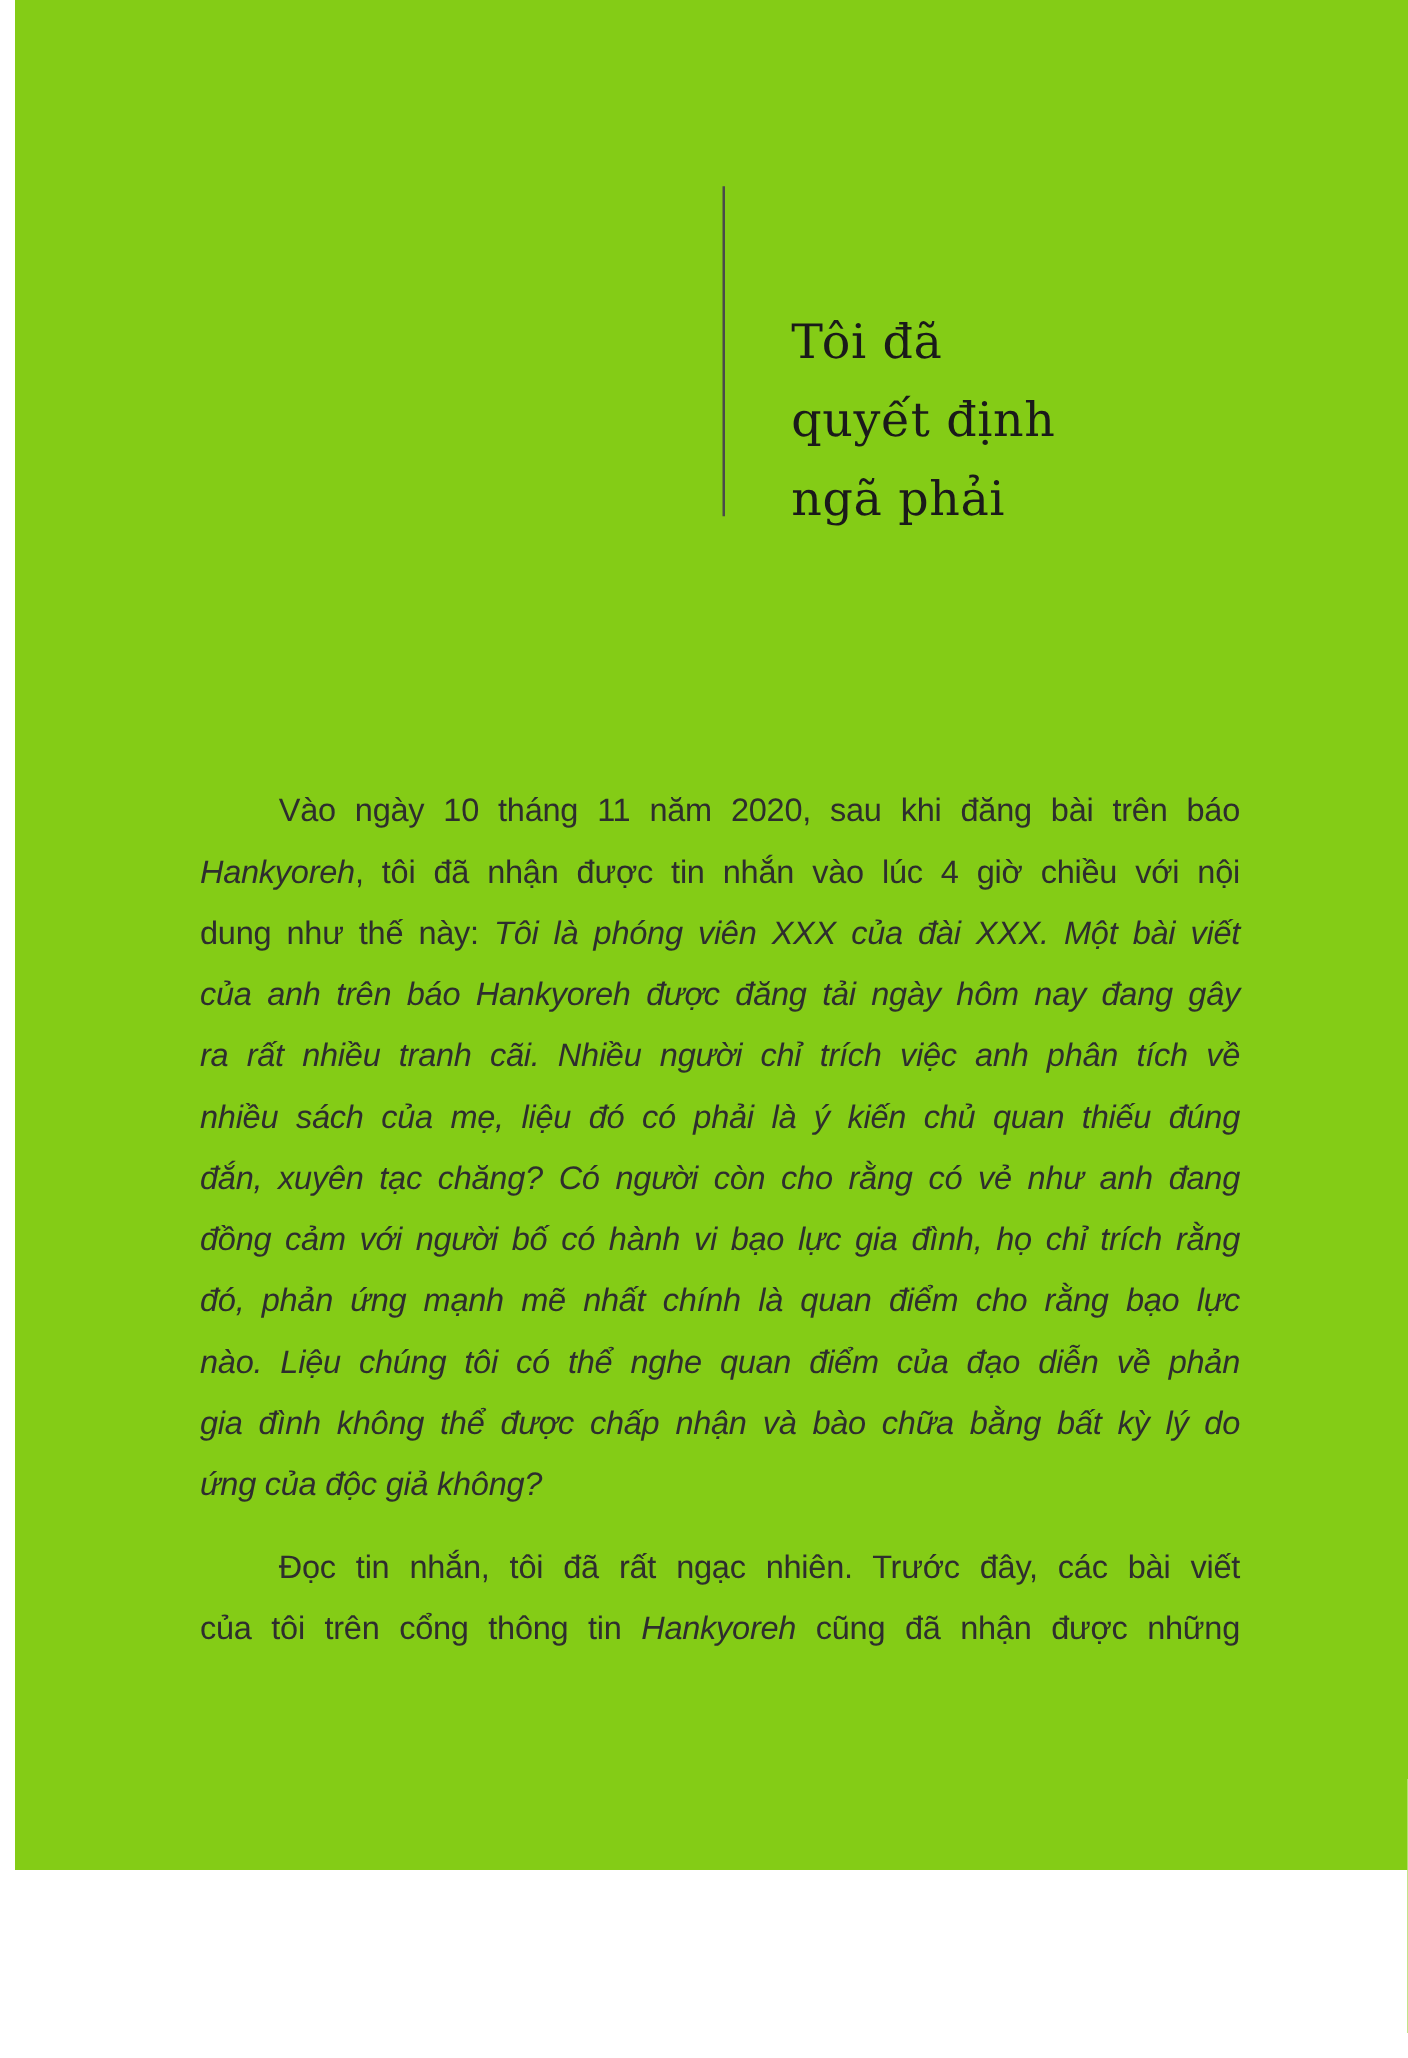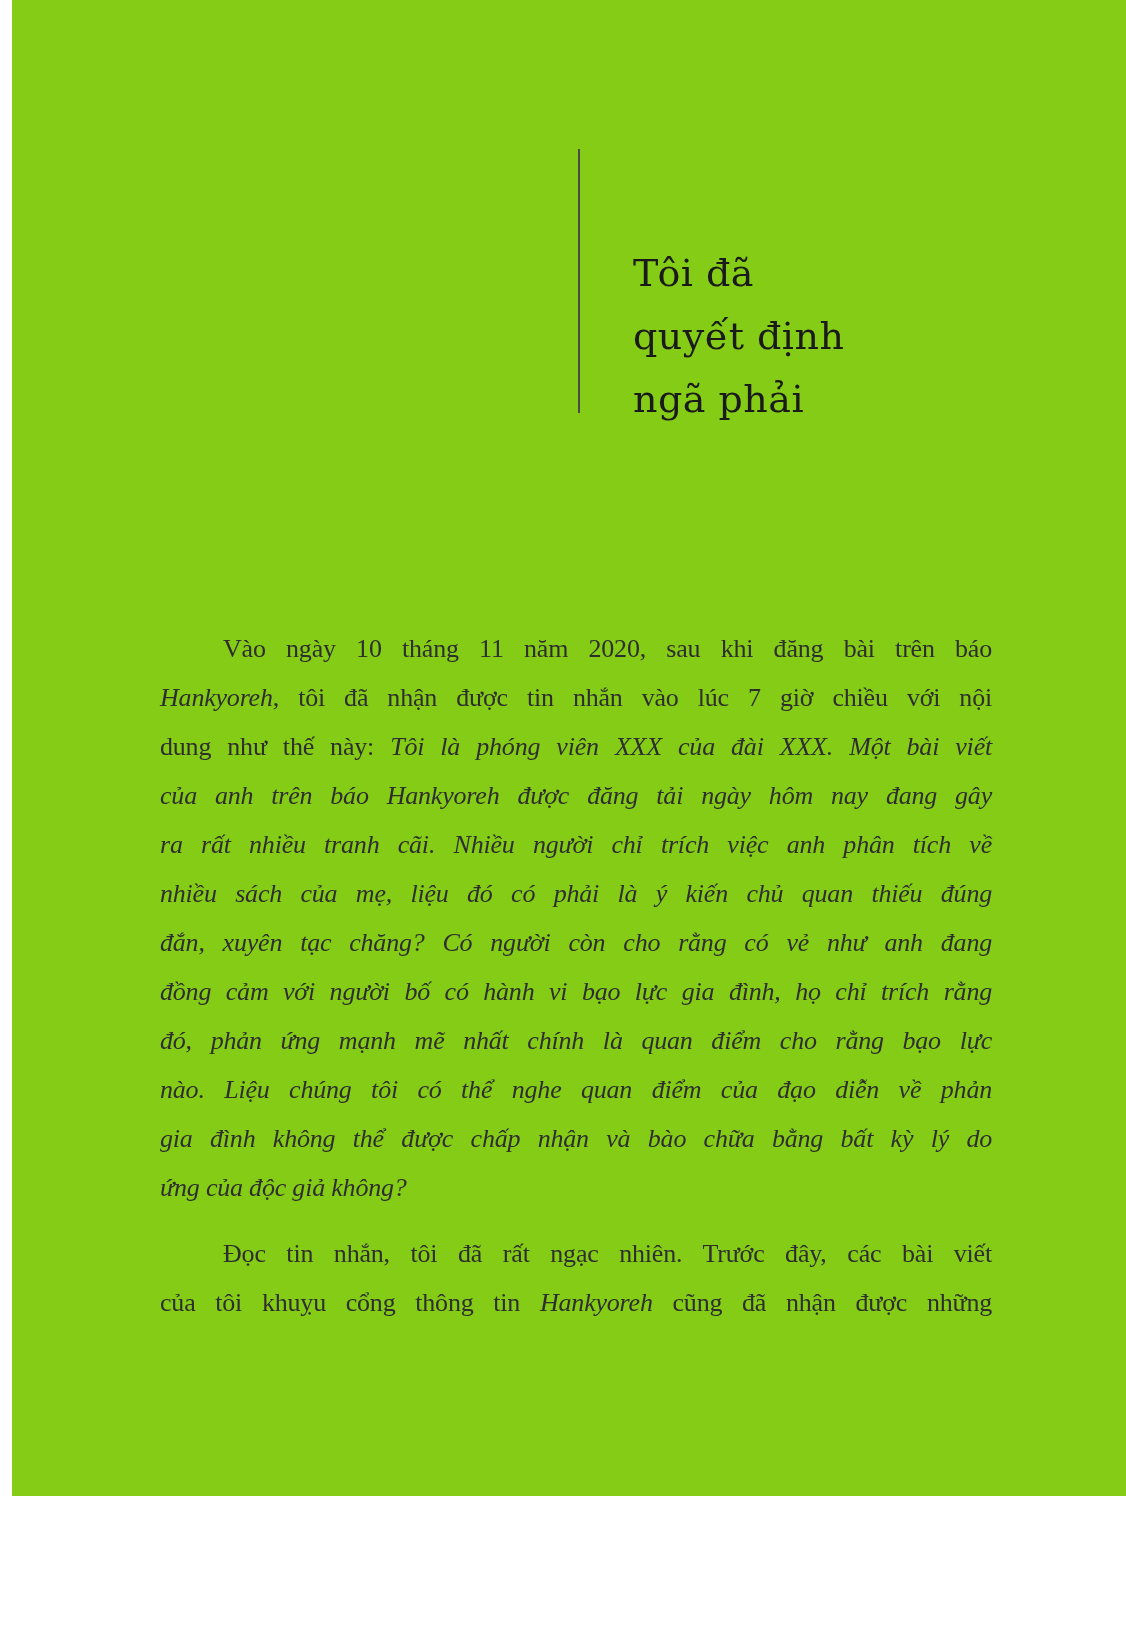--- a/index.html
+++ b/index.html
@@ -39,21 +39,20 @@
   
   .body-text {
     position: absolute;
     left: 148px;
     top: 624px;
     width: 832px;
     font-size: 26px;
     line-height: 49px;
     letter-spacing: -0.2px;
     color: #2e2e2e;
-    font-family: Liberation Serif, serif;
   }
   .para { margin: 0; }
   .para + .para { margin-top: 17px; }
   .line {
     text-align: justify;
     text-align-last: justify;
   }
   .line.first { text-indent: 63px; }
   .line.align-left-last { text-align-last: left; }
   .it { font-style: italic; }
@@ -89,35 +88,35 @@
 
   <div class="chapter-title">
     <div class="title-line">Tôi đã</div>
     <div class="title-line">quyết định</div>
     <div class="title-line">ngã phải</div>
   </div>
 
   <div class="body-text">
       <div class="para">
         <div class="line first"><span>Vào ngày 10 tháng 11 năm 2020, sau khi đăng bài trên báo</span></div>
-        <div class="line"><span class="it">Hankyoreh</span><span>, tôi đã nhận được tin nhắn vào lúc 7 giờ chiều với nội</span></div>
+        <div class="line"><span class="it">Hankyoreh</span><span>, tôi đã nhận được tin nhắn vào lúc 4 giờ chiều với nội</span></div>
         <div class="line"><span>dung như thế này: </span><span class="it">Tôi là phóng viên XXX của đài XXX. Một bài viết</span></div>
         <div class="line"><span class="it">của anh trên báo Hankyoreh được đăng tải ngày hôm nay đang gây</span></div>
         <div class="line"><span class="it">ra rất nhiều tranh cãi. Nhiều người chỉ trích việc anh phân tích về</span></div>
         <div class="line"><span class="it">nhiều sách của mẹ, liệu đó có phải là ý kiến chủ quan thiếu đúng</span></div>
         <div class="line"><span class="it">đắn, xuyên tạc chăng? Có người còn cho rằng có vẻ như anh đang</span></div>
         <div class="line"><span class="it">đồng cảm với người bố có hành vi bạo lực gia đình, họ chỉ trích rằng</span></div>
         <div class="line"><span class="it">đó, phản ứng mạnh mẽ nhất chính là quan điểm cho rằng bạo lực</span></div>
         <div class="line"><span class="it">nào. Liệu chúng tôi có thể nghe quan điểm của đạo diễn về phản</span></div>
         <div class="line"><span class="it">gia đình không thể được chấp nhận và bào chữa bằng bất kỳ lý do</span></div>
         <div class="line align-left-last"><span class="it">ứng của độc giả không?</span></div>
       </div>
       <div class="para">
         <div class="line first"><span>Đọc tin nhắn, tôi đã rất ngạc nhiên. Trước đây, các bài viết</span></div>
-        <div class="line"><span>của tôi khuỵu cổng thông tin </span><span class="it">Hankyoreh</span><span> cũng đã nhận được những</span></div>
+        <div class="line"><span>của tôi trên cổng thông tin </span><span class="it">Hankyoreh</span><span> cũng đã nhận được những</span></div>
       </div>
     </div>
 
   <div class="footer">
     <span class="page-number">14</span>
     <span class="running-title">CÓ MỘT NỖI BUỒN THẬT ĐẸP TÊN LÀ CÔ ĐƠN</span>
   </div>
 
 </div>
 

